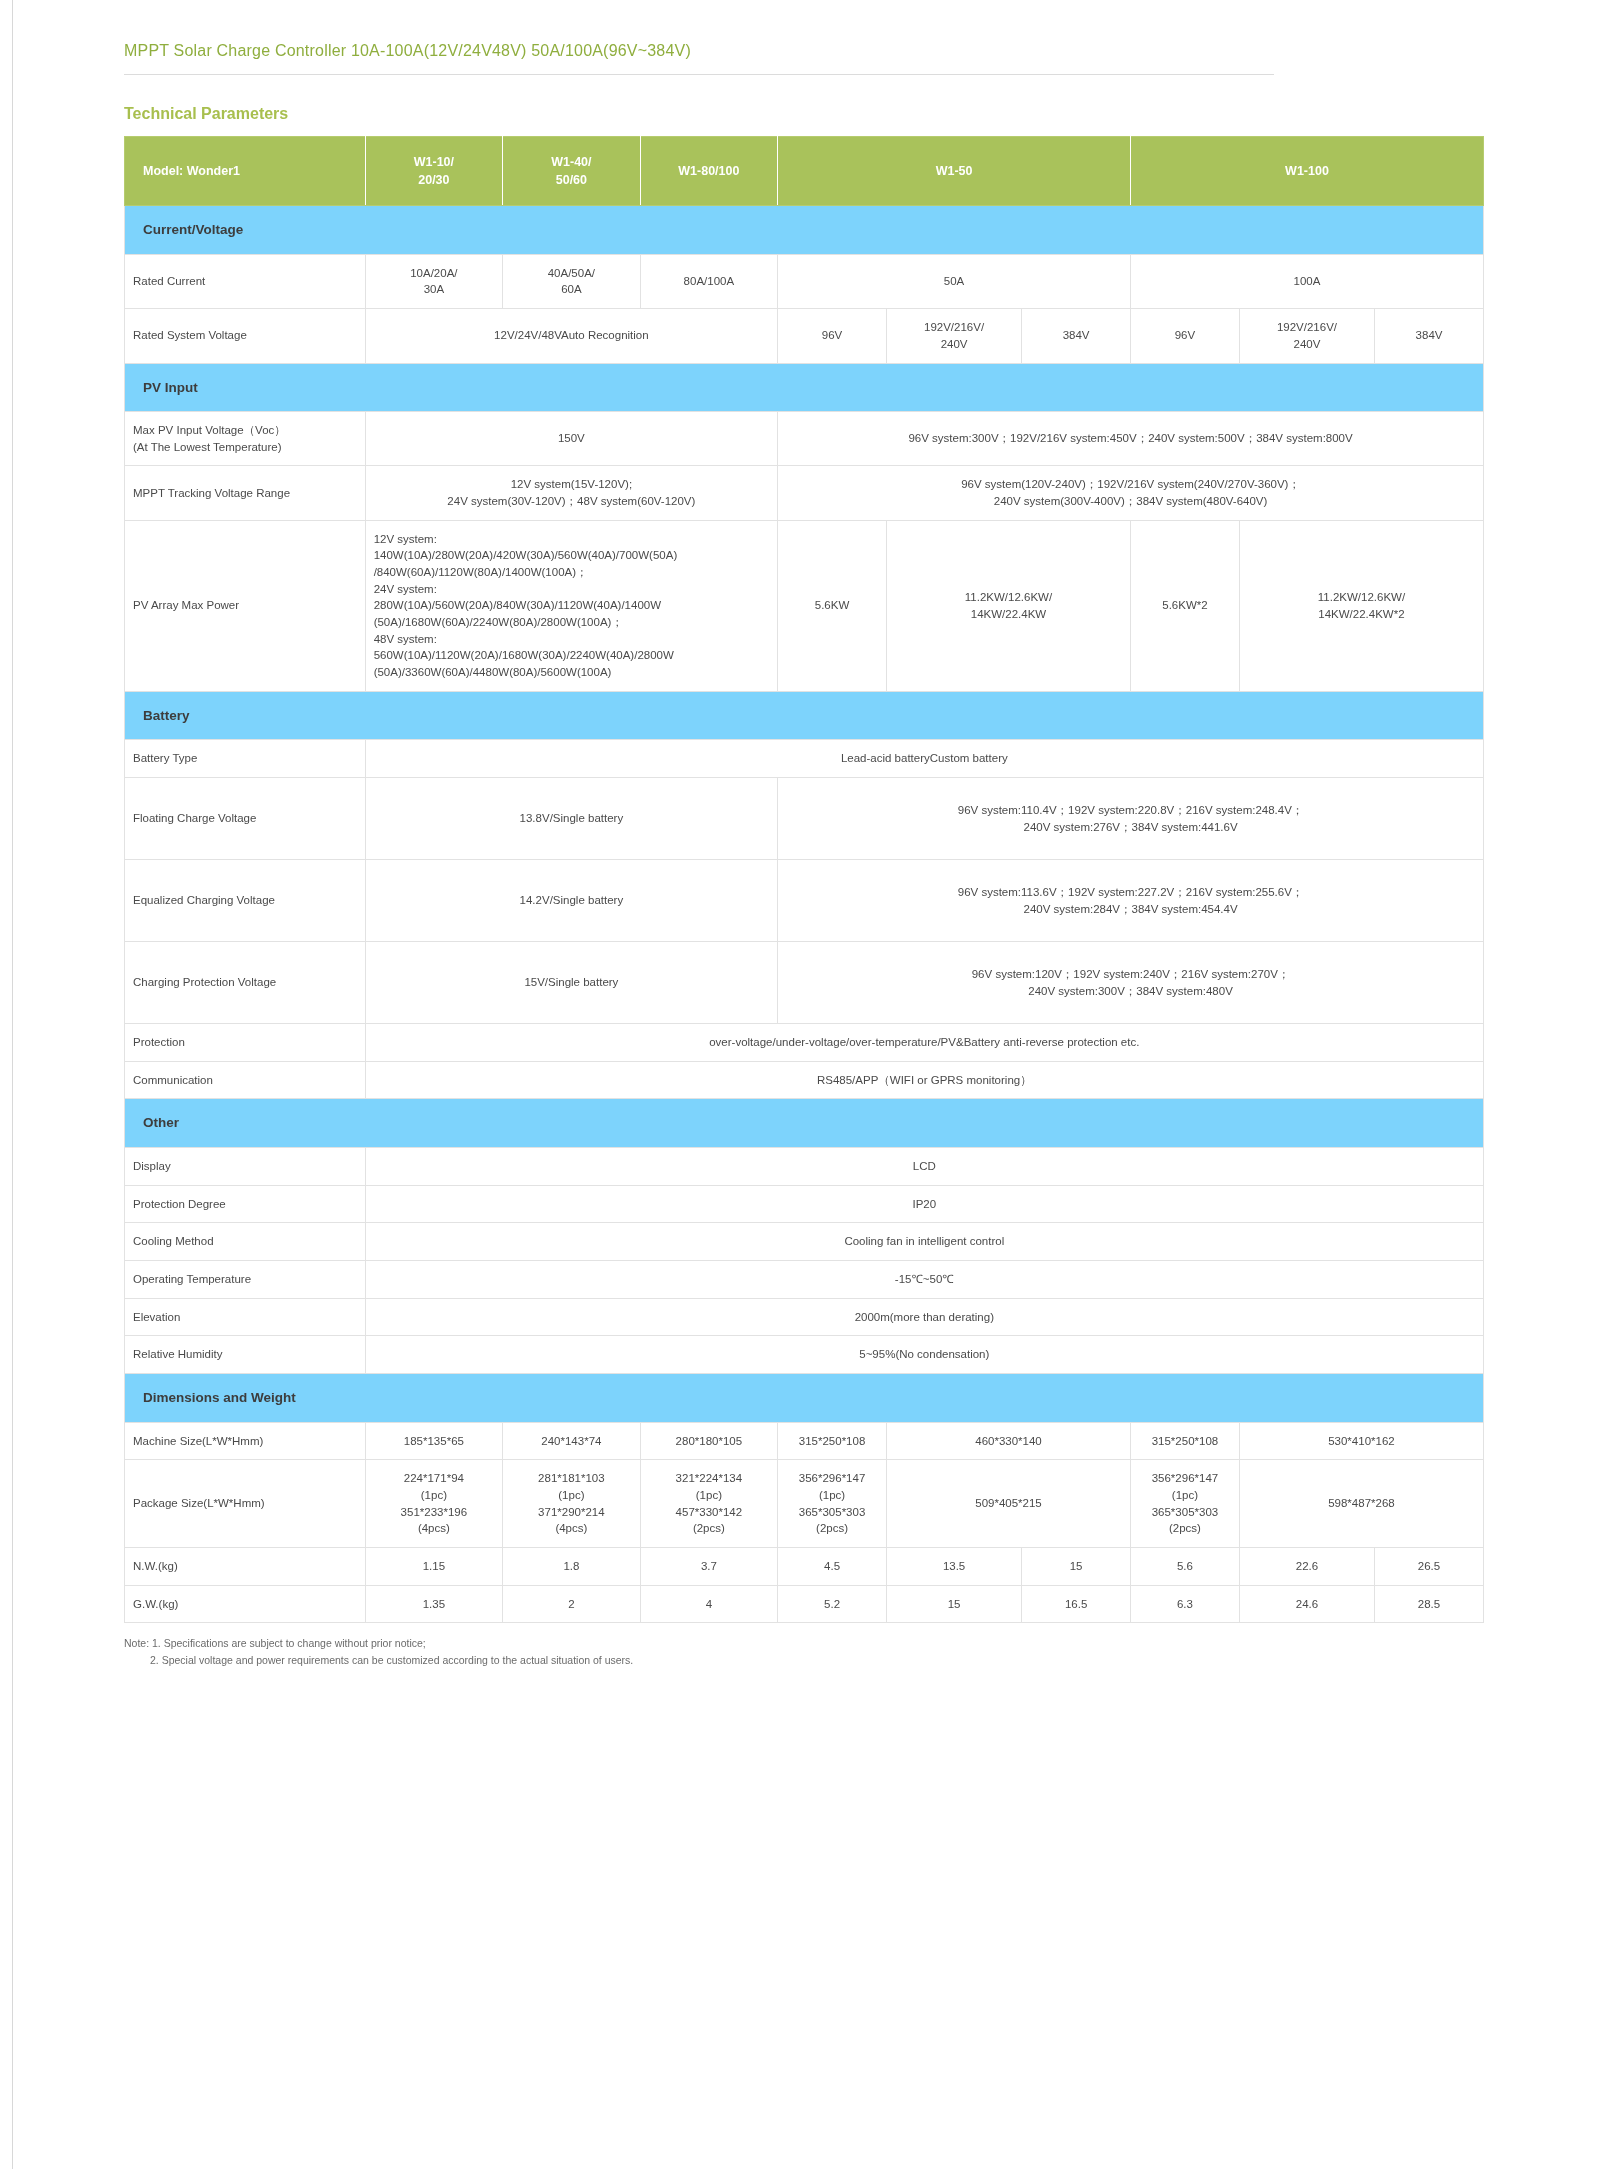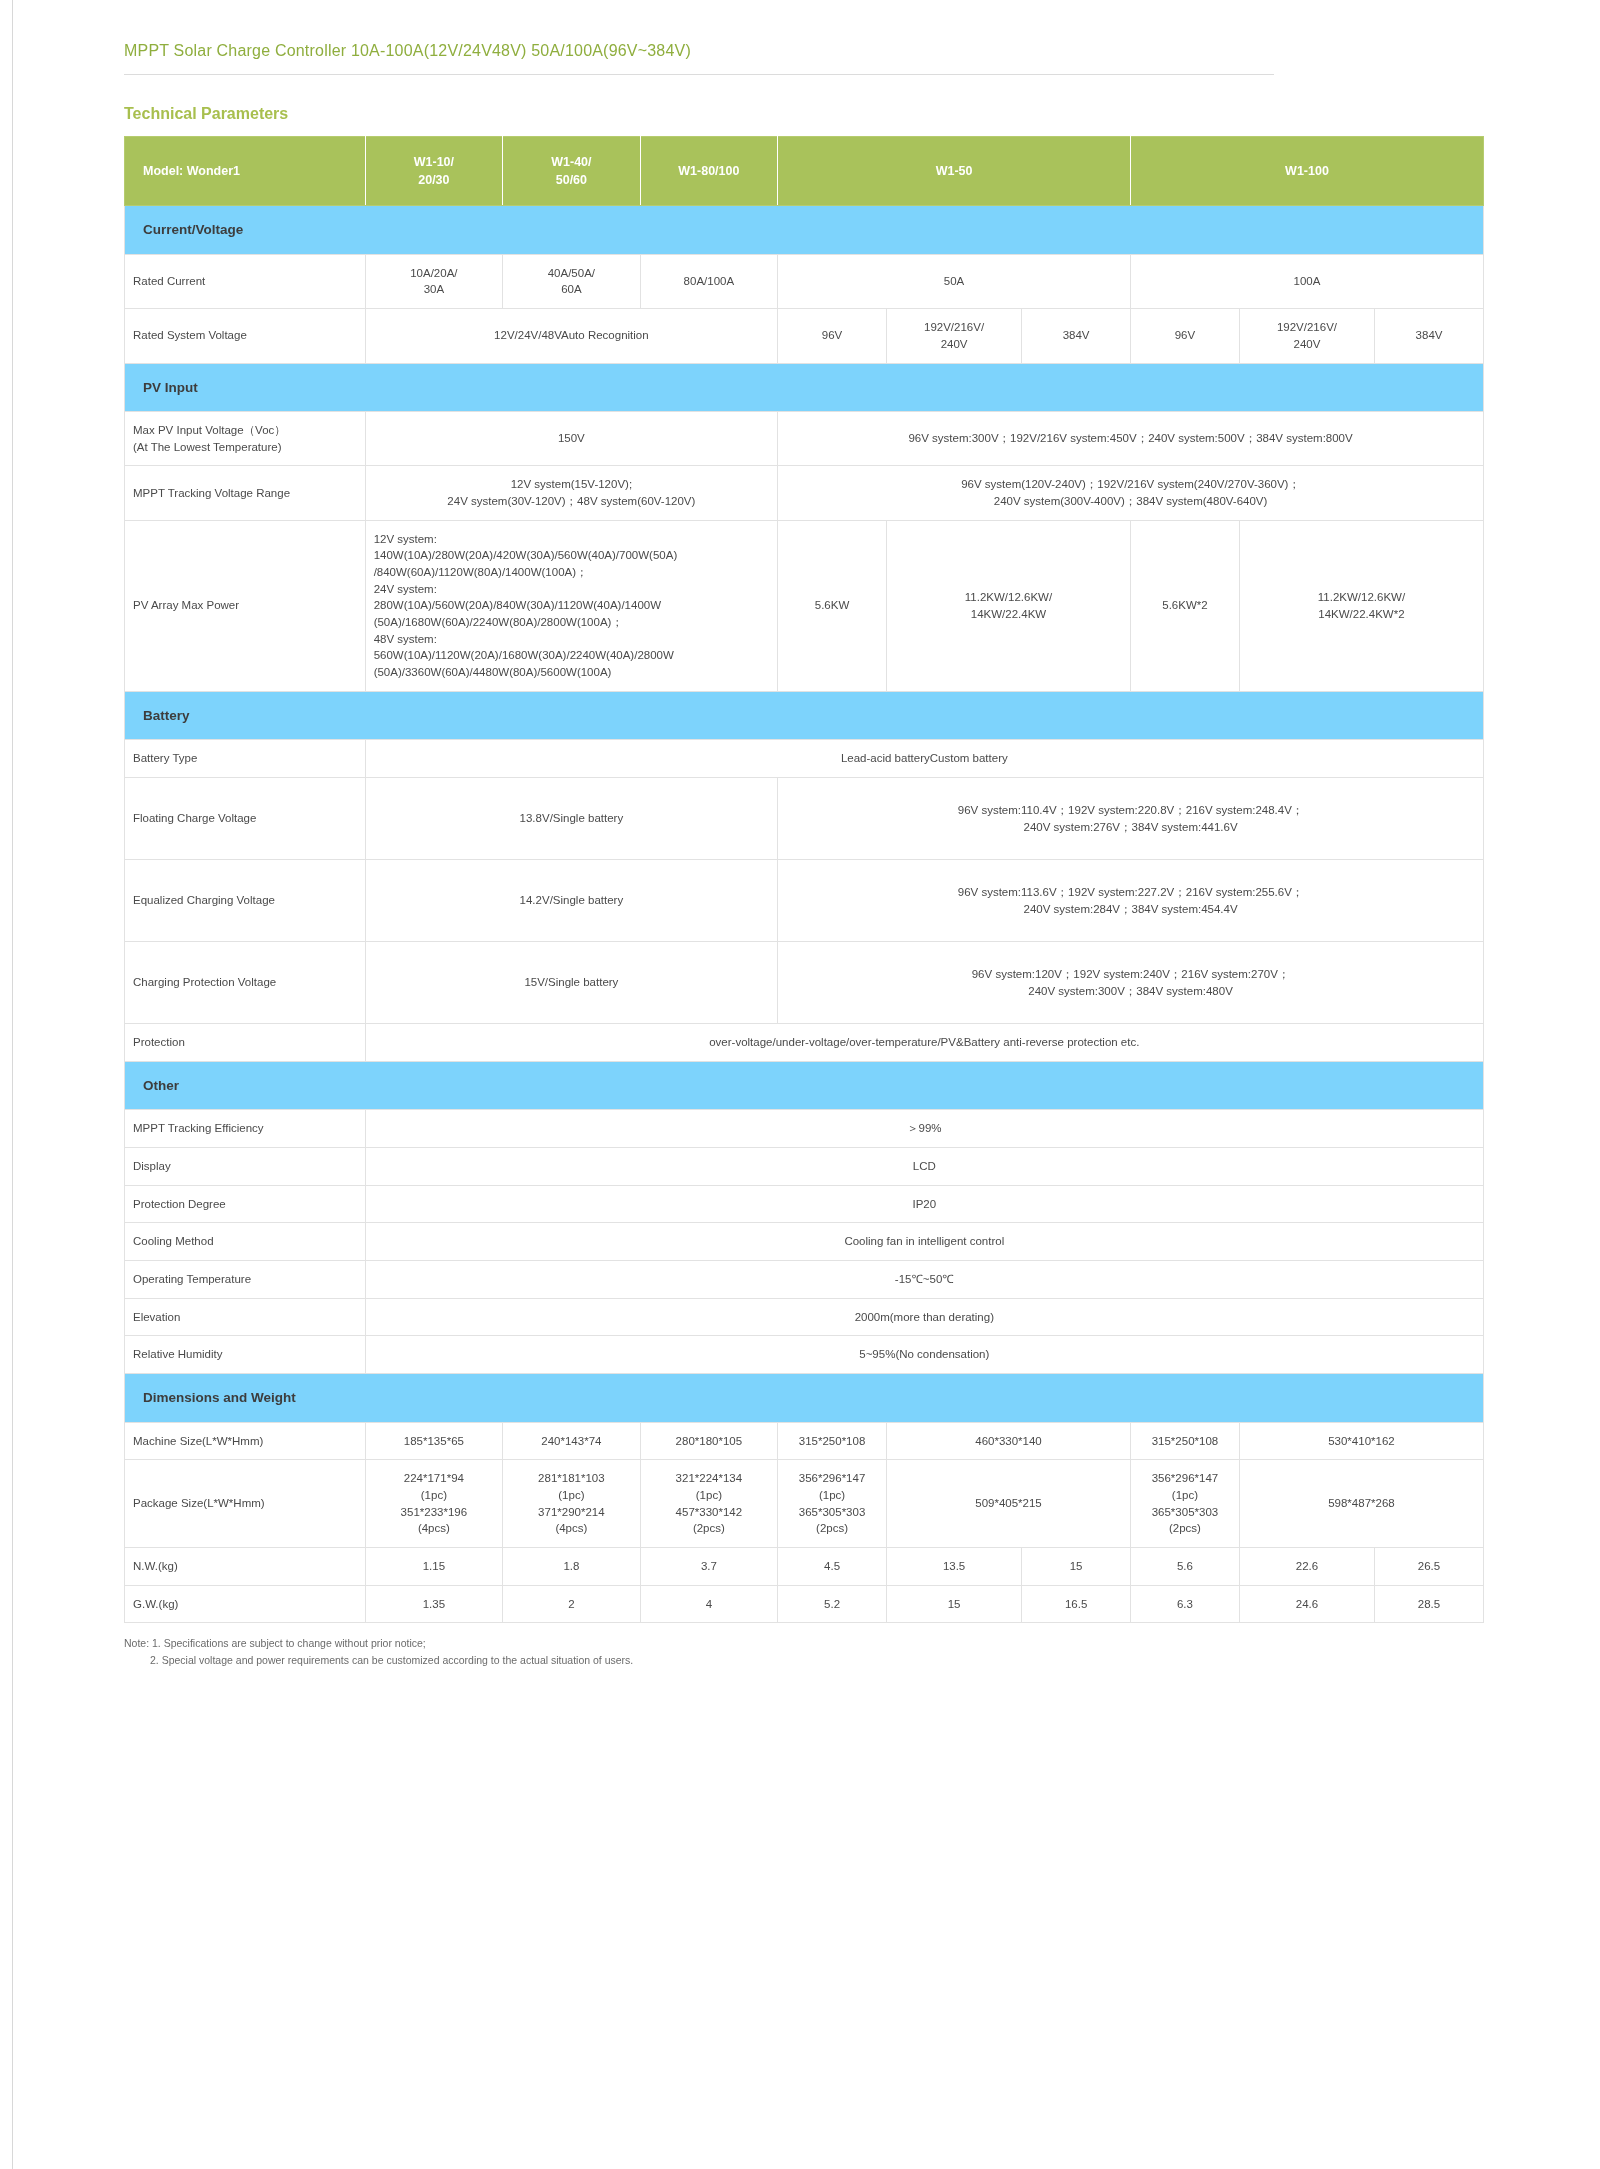--- a/index.html
+++ b/index.html
@@ -237,29 +237,29 @@
         <td class="c" colspan="3">15V/Single battery</td>
         <td class="c" colspan="6" style="white-space:pre-line">96V system:120V；192V system:240V；216V system:270V；
 240V system:300V；384V system:480V</td>
       </tr>
 
       <tr>
         <td class="rowlabel">Protection</td>
         <td class="c" colspan="9">over-voltage/under-voltage/over-temperature/PV&amp;Battery anti-reverse protection etc.</td>
       </tr>
 
+      <tr>
+        <td class="rowlabel">Communication</td>
+        <td class="c" colspan="9">RS485/APP（WIFI or GPRS monitoring）</td>
+      </tr>
 
       <tr class="band">
         <td colspan="10">Other</td>
       </tr>
 
-      <tr>
-        <td class="rowlabel">MPPT Tracking Efficiency</td>
-        <td class="c" colspan="9">＞99%</td>
-      </tr>
       <tr>
         <td class="rowlabel">Display</td>
         <td class="c" colspan="9">LCD</td>
       </tr>
       <tr>
         <td class="rowlabel">Protection Degree</td>
         <td class="c" colspan="9">IP20</td>
       </tr>
       <tr>
         <td class="rowlabel">Cooling Method</td>

